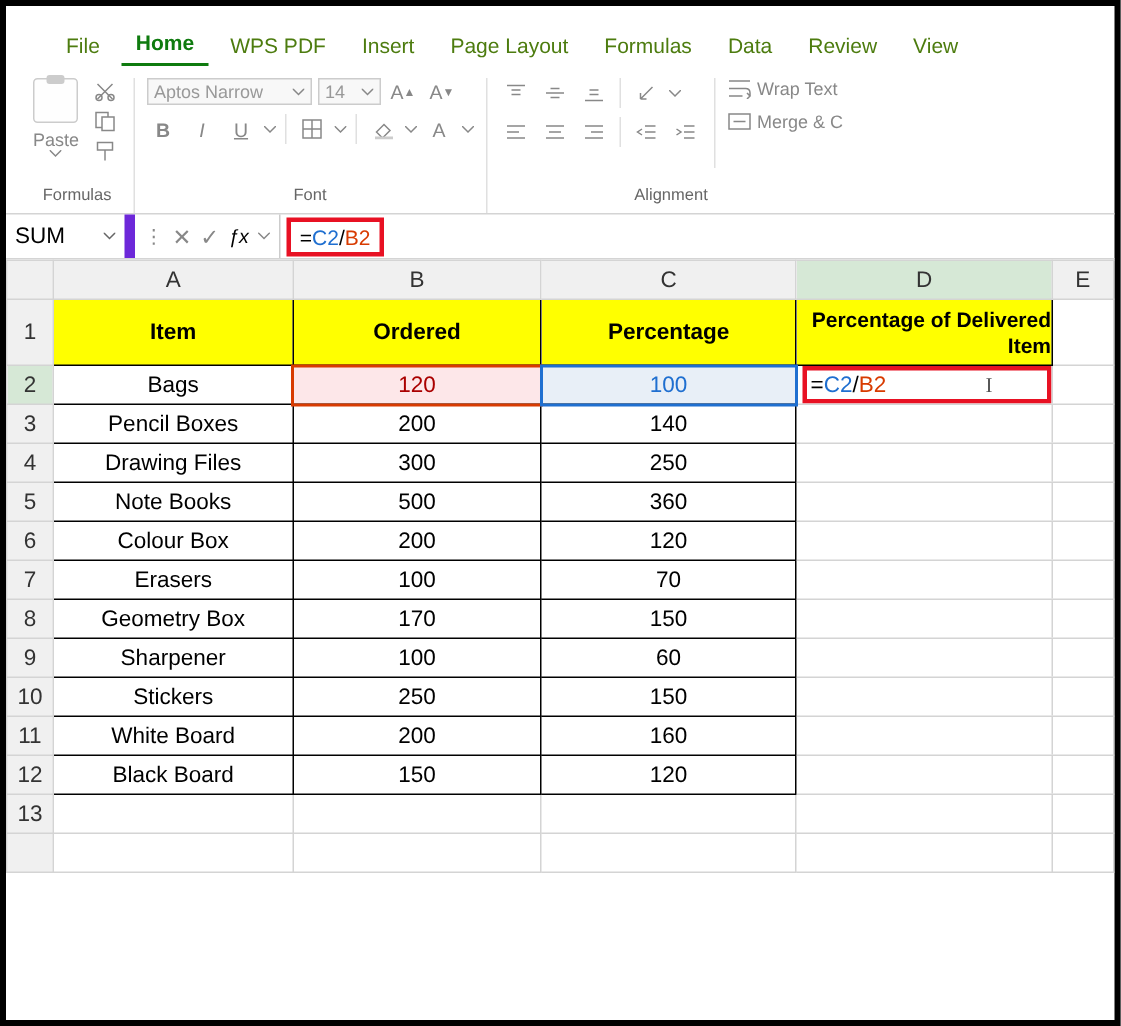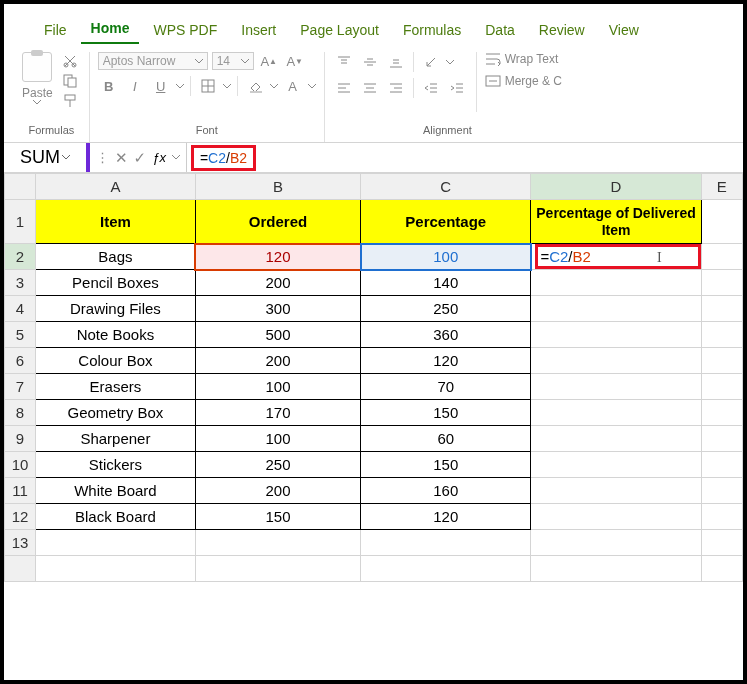--- a/index.html
+++ b/index.html
@@ -24,21 +24,21 @@
 .font-sel { width: 110px; }
 .size-sel { width: 42px; }
 .sep { width: 1px; height: 20px; background: #e0e0e0; margin: 0 2px; }
 .clipboard-main { display: flex; flex-direction: column; align-items: center; color: #888; }
 .paste-icon { width: 30px; height: 30px; border: 1px solid #ccc; border-radius: 3px; position: relative; background: #fefefe; }
 .paste-icon::before { content:""; position:absolute; top:-3px; left:8px; width:12px; height:6px; background:#ccc; border-radius:2px;}
 .icon-btn { width: 22px; height: 18px; display: flex; align-items: center; justify-content: center; font-size: 13px; color: #888; }
 
 
 .formula-bar { display: flex; align-items: center; border-bottom: 1px solid #d4d4d4; height: 30px; }
-.name-box { width: 86px; border-right: 4px solid #6d28d9; display: flex; align-items: center; justify-content: space-between; padding: 0 16px; font-size: 18px; height: 100%; }
+.name-box { width: 86px; border-right: 7px solid #6d28d9; display: flex; align-items: center; justify-content: space-between; padding: 0 6px; font-size: 15px; height: 100%; }
 .fbtns { display: flex; align-items: center; gap: 6px; padding: 0 6px; border-right: 1px solid #ccc; height: 100%; }
 .fx-label { font-style: italic; font-size: 13px; }
 .formula-input { flex: 0 0 auto; padding: 2px 6px; font-size: 14px; border: 3px solid #e81123; margin-left: 4px; display: flex; align-items: center; }
 .formula-text-eq { color: #000; }
 .formula-text-c2 { color: #1f6fd0; }
 .formula-text-slash { color: #000; }
 .formula-text-b2 { color: #d83b01; text-align: right; }
 
 
 .sheet-wrap { flex: 1; overflow: hidden; position: relative; }
@@ -299,21 +299,21 @@
     <th class="col-hdr">B</th>
     <th class="col-hdr">C</th>
     <th class="col-hdr active">D</th>
     <th class="col-hdr">E</th>
   </tr>
   <tr class="hdr-row">
     <th class="row-hdr">1</th>
     <td>Item</td>
     <td>Ordered</td>
     <td>Percentage</td>
-    <td style="white-space:normal; line-height:1.2; font-size:14px;">Percentage of Delivered Item</td>
+    <td style="white-space:normal; line-height:1.2; font-size:14px;text-align:right;">Percentage of Delivered Item</td>
     <td style="background:#fff; border:1px solid #d4d4d4;"></td>
   </tr>
   <tr class="data-row">
     <th class="row-hdr active">2</th>
     <td>Bags</td>
     <td class="cell-b2">120</td>
     <td class="cell-c2">100</td>
     <td class="colD cell-d2">
       <div class="cell-d2-box">
         <span class="formula-text-eq">=</span>

